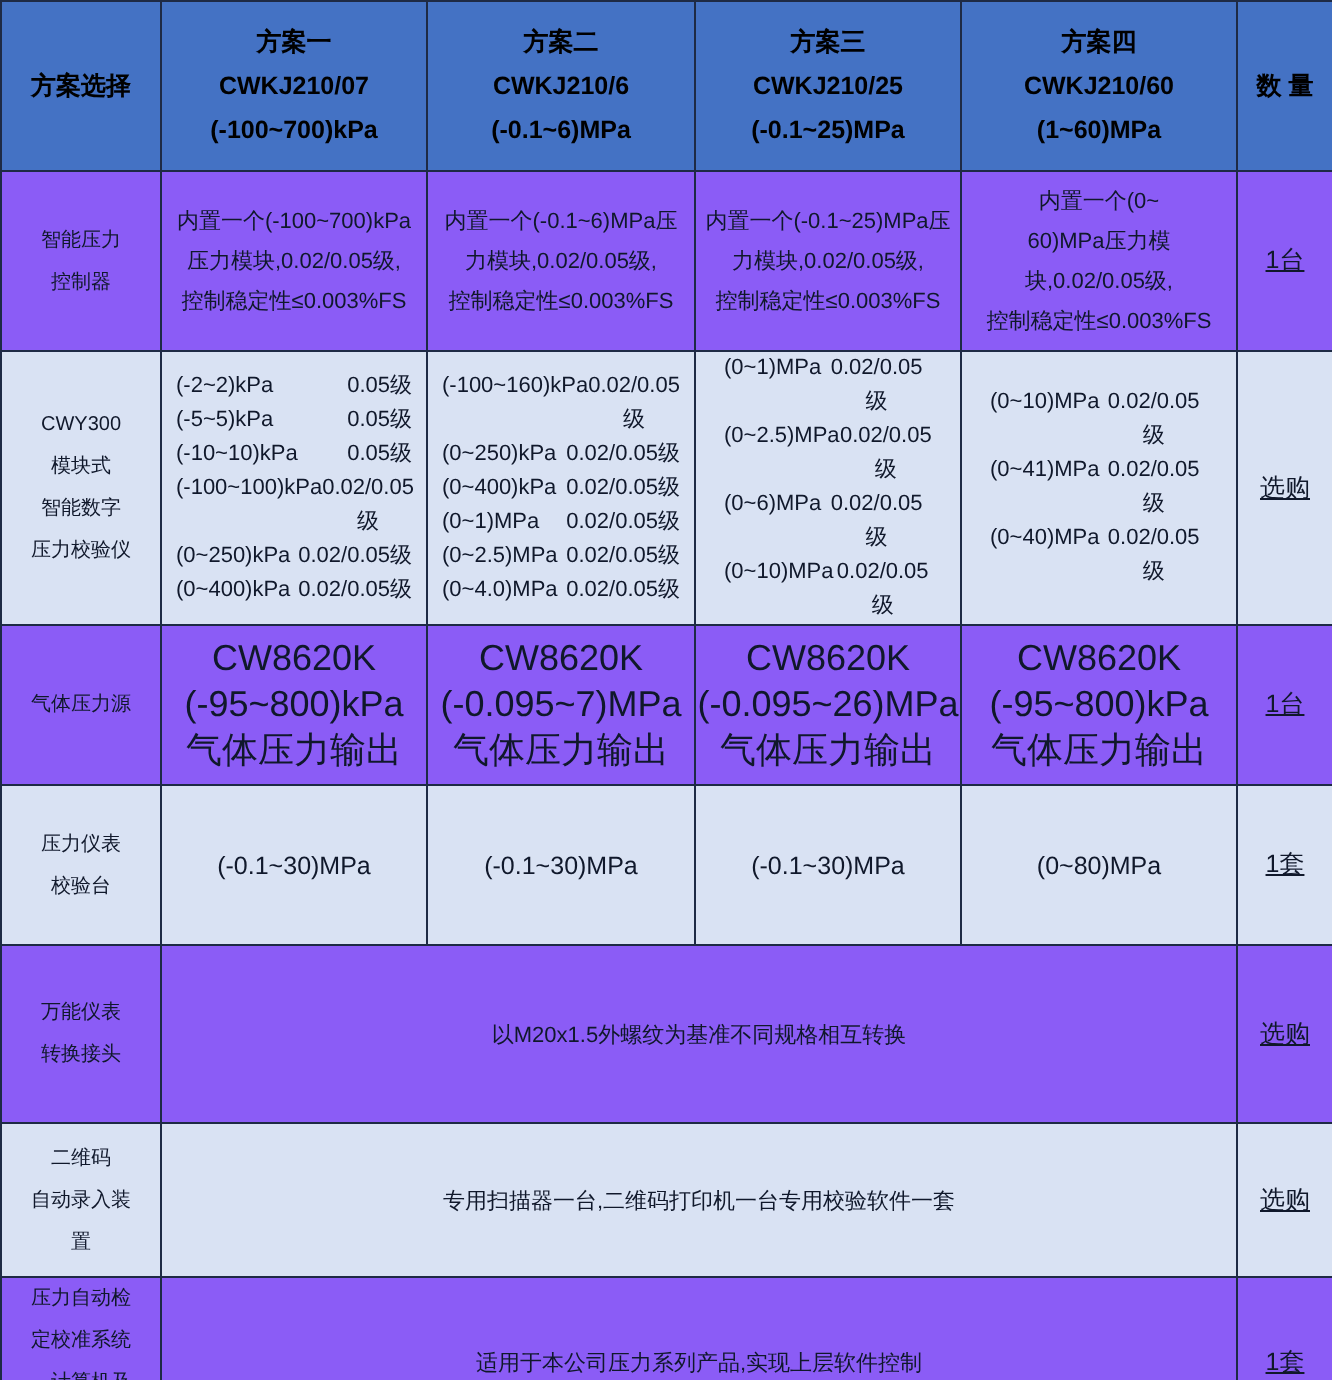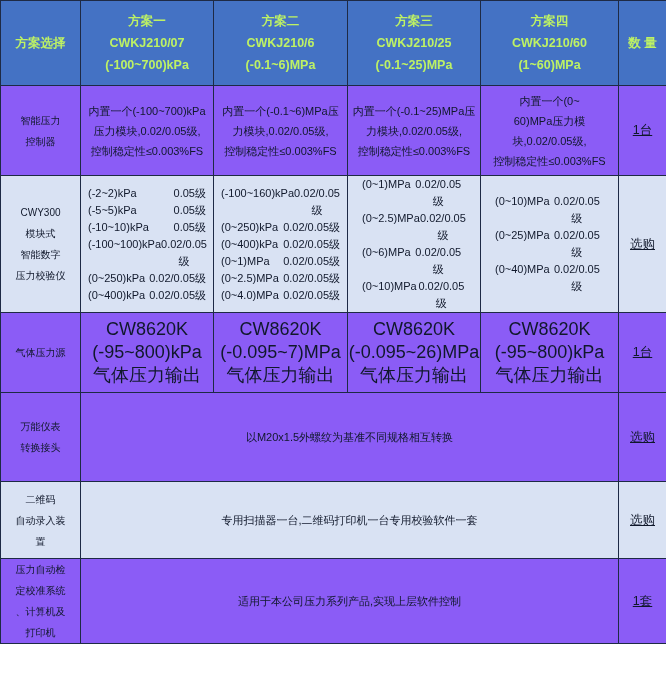--- a/index.html
+++ b/index.html
@@ -1,21 +1,21 @@
 <!DOCTYPE html>
 <html><head>
 <meta charset="utf-8">
 <style>
   * { margin:0; padding:0; box-sizing:border-box; }
   html,body { width:666px; height:690px; background:#ffffff;
     font-family:"Liberation Sans","DejaVu Sans",sans-serif; color:#10182B; }
   table { border-collapse:collapse; table-layout:fixed; width:666px; }
   th,td { border:1.5px solid #1E2A45; text-align:center; vertical-align:middle; overflow:hidden; }
   .pre { white-space:pre-line; }
-  tr.hdr th { background:#4472C4; color:#bef264; font-weight:bold; font-size:12.5px; line-height:22px; }
+  tr.hdr th { background:#4472C4; color:#000000; font-weight:bold; font-size:12.5px; line-height:22px; }
   tr.band-a td { background:#8b5cf6; }
   tr.band-b td { background:#D9E2F3; }
   td.label { font-size:10px; line-height:21px; }
   td.desc3 { font-size:11px; line-height:20px; }
   td.gas { font-size:18px; line-height:23px; }
   td.single { font-size:12.5px; }
   td.qty { font-size:12.5px;text-decoration:underline; }
   .sl { display:flex; justify-content:space-between; padding:0 7px; font-size:11px; line-height:17px; }
   .pad-lg .sl { padding:0 14px; }
   td.span-desc { font-size:11px; }
@@ -144,21 +144,21 @@
             <span>(0~10)MPa</span>
             <span>0.02/0.05级</span>
           </div>
     </td>
     <td class="pad-lg">
       <div class="sl">
             <span>(0~10)MPa</span>
             <span>0.02/0.05级</span>
           </div>
       <div class="sl">
-            <span>(0~25)MPa</span>
+            <span>(0~41)MPa</span>
             <span>0.02/0.05级</span>
           </div>
       <div class="sl">
             <span>(0~40)MPa</span>
             <span>0.02/0.05级</span>
           </div>
     </td>
     <td class="qty">选购</td>
   </tr>
 
@@ -172,20 +172,29 @@
 气体压力输出</td>
     <td class="gas pre">CW8620K
 (-0.095~26)MPa
 气体压力输出</td>
     <td class="gas pre">CW8620K
 (-95~800)kPa
 气体压力输出</td>
     <td class="qty">1台</td>
   </tr>
 
+  <tr class="band-b" style="height:80px">
+    <td class="label pre">压力仪表
+校验台</td>
+    <td class="single">(-0.1~30)MPa</td>
+    <td class="single">(-0.1~30)MPa</td>
+    <td class="single">(-0.1~30)MPa</td>
+    <td class="single">(0~80)MPa</td>
+    <td class="qty">1套</td>
+  </tr>
 
   <tr class="band-a" style="height:89px">
     <td class="label pre">万能仪表
 转换接头</td>
     <td class="span-desc" colspan="4">以M20x1.5外螺纹为基准不同规格相互转换</td>
     <td class="qty">选购</td>
   </tr>
 
   <tr class="band-b" style="height:77px">
     <td class="label pre">二维码

